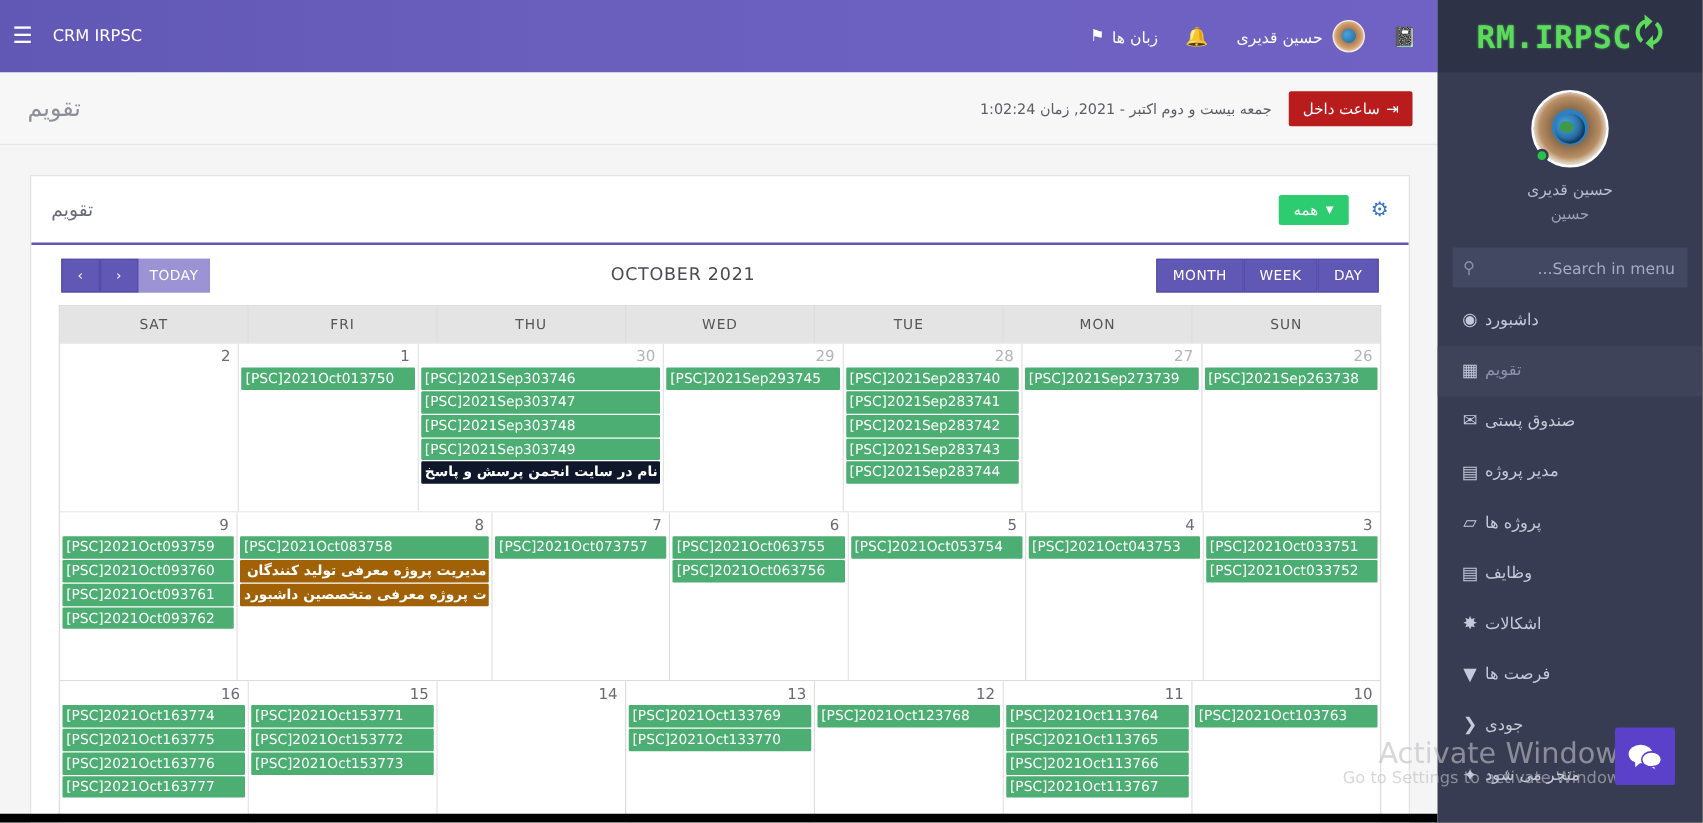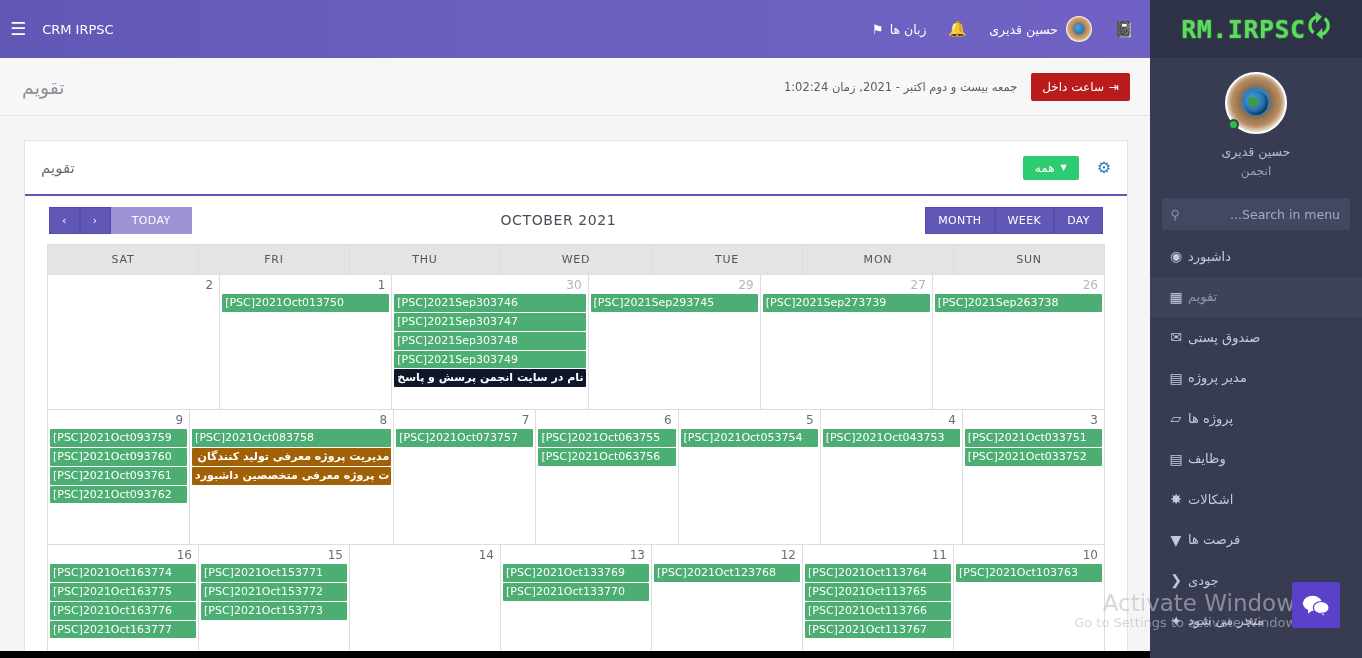--- a/index.html
+++ b/index.html
@@ -215,21 +215,21 @@
     padding: 0 2px 0 2px;
     margin: 0 22px;
   }
   .btn-group { display: flex; }
   .fcbtn {
     background: #6157b5; color: #fff; border: 1px solid #554bab;
     padding: 6px 12px; font-size: 11px; cursor: pointer;
     font-family: inherit; letter-spacing: .4px;
     text-transform: uppercase;
   }
-  .fcbtn.today { background: #9b93d4; border-color: #9b93d4; padding: 6px 20px; }
+  .fcbtn.today { background: #9b93d4; border-color: #9b93d4; padding: 6px 8px; }
   .fc-month-title { font-size: 14px; color: #4b4b57; letter-spacing: .6px; }
 
   
   .fc-grid { margin: 0 22px; border: 1px solid #ddd; border-bottom: none; }
   .fc-dow-row { display: flex; background: #e4e4e4; }
   .fc-dow {
     flex: 1 1 0; text-align: center;
     font-size: 11px; color: #555; letter-spacing: .8px;
     padding: 8px 8px; border-left: 1px solid #ddd;
   }
@@ -371,20 +371,28 @@
             <div class="fc-week">
               <div class="fc-day other">
                 <div class="fc-daynum">26</div>
                 <div class="fc-event green ltr">[PSC]2021Sep263738</div>
               </div>
               <div class="fc-day other">
                 <div class="fc-daynum">27</div>
                 <div class="fc-event green ltr">[PSC]2021Sep273739</div>
               </div>
               <div class="fc-day other">
+                <div class="fc-daynum">28</div>
+                <div class="fc-event green ltr">[PSC]2021Sep283740</div>
+                <div class="fc-event green ltr">[PSC]2021Sep283741</div>
+                <div class="fc-event green ltr">[PSC]2021Sep283742</div>
+                <div class="fc-event green ltr">[PSC]2021Sep283743</div>
+                <div class="fc-event green ltr">[PSC]2021Sep283744</div>
+              </div>
+              <div class="fc-day other">
                 <div class="fc-daynum">29</div>
                 <div class="fc-event green ltr">[PSC]2021Sep293745</div>
               </div>
               <div class="fc-day other">
                 <div class="fc-daynum">30</div>
                 <div class="fc-event green ltr">[PSC]2021Sep303746</div>
                 <div class="fc-event green ltr">[PSC]2021Sep303747</div>
                 <div class="fc-event green ltr">[PSC]2021Sep303748</div>
                 <div class="fc-event green ltr">[PSC]2021Sep303749</div>
                 <div class="fc-event blue">نام در سایت انجمن پرسش و پاسخ</div>
@@ -486,21 +494,21 @@
     </div>
 
     <div class="profile">
       <div class="avatar-wrap">
         <div class="avatar">
           <div class="globe"></div>
         </div>
         <div class="online-dot"></div>
       </div>
       <div class="profile-name">حسین قدیری</div>
-      <div class="profile-status">انجمن</div>
+      <div class="profile-status">حسین</div>
     </div>
 
     <div class="search-box">
       <input class="search-input" type="text" placeholder="Search in menu..." style="">
       <span class="search-icon">⚲</span>
     </div>
 
     <div class="menu" id="sidebar-menu">
         <div class="menu-item">
           <span class="mi-icon">◉</span>

